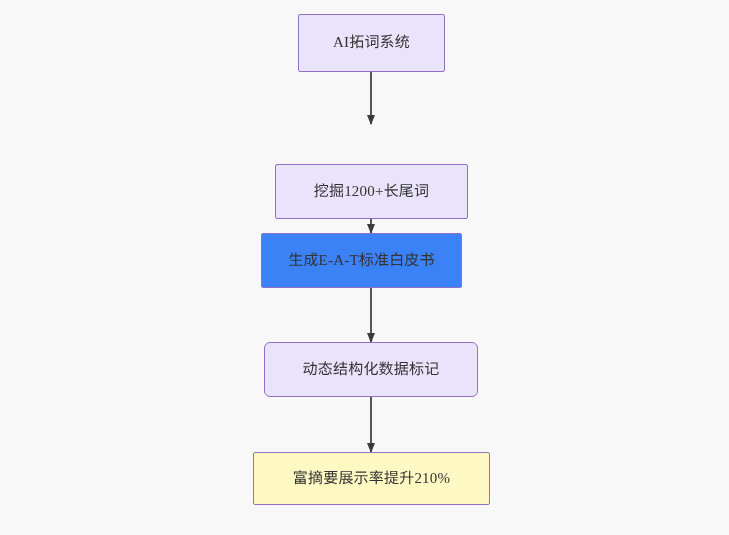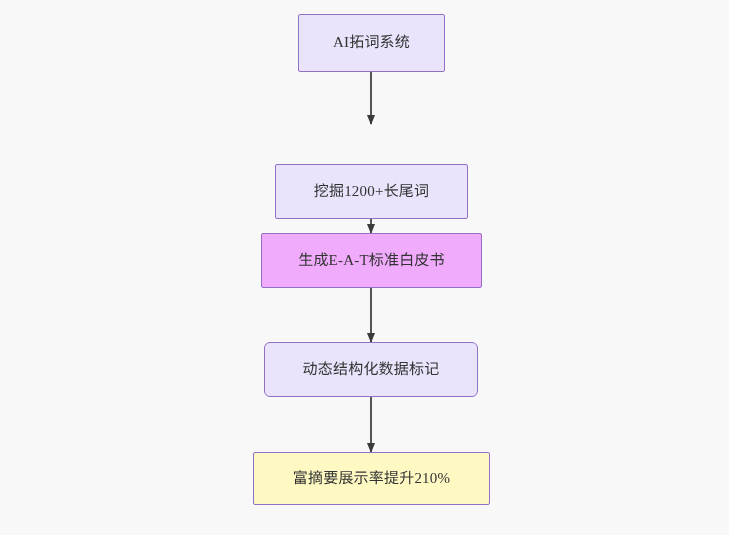--- a/index.html
+++ b/index.html
@@ -71,21 +71,21 @@
       </g>
   </svg>
 
   <div id="nodes-group">
       <div class="flow-node" style="left: 298px; top: 14px; width: 147px; height: 58px; background: rgb(233, 228, 251); border-color: rgb(147, 112, 200);">
         <span class="flow-node-label" style="color: rgb(51, 51, 51);">AI拓词系统</span>
       </div>
       <div class="flow-node" style="left: 275px; top: 124px; width: 193px; height: 55px; background: rgb(233, 228, 251); border-color: rgb(147, 112, 200); margin-top: 40px;">
         <span class="flow-node-label" style="color: rgb(51, 51, 51);">挖掘1200+长尾词</span>
       </div>
-      <div class="flow-node" style="left: 261px; top: 233px; width: 221px; height: 55px; background: #f0abfc; border-color: rgb(147, 112, 200);">
+      <div class="flow-node" style="left: 261px; top: 233px; width: 201px; height: 55px; background: #3b82f6; border-color: rgb(147, 112, 200);">
         <span class="flow-node-label" style="color: rgb(51, 51, 51);">生成E-A-T标准白皮书</span>
       </div>
       <div class="flow-node" style="left: 264px; top: 342px; width: 214px; height: 55px; background: rgb(233, 228, 251); border-color: rgb(147, 112, 200); border-radius: 6px;">
         <span class="flow-node-label" style="color: rgb(51, 51, 51);">动态结构化数据标记</span>
       </div>
       <div class="flow-node" style="left: 253px; top: 452px; width: 237px; height: 53px; background: #fef9c3; border-color: rgb(147, 112, 200);">
         <span class="flow-node-label" style="color: rgb(51, 51, 51);">富摘要展示率提升210%</span>
       </div>
     </div>
 

